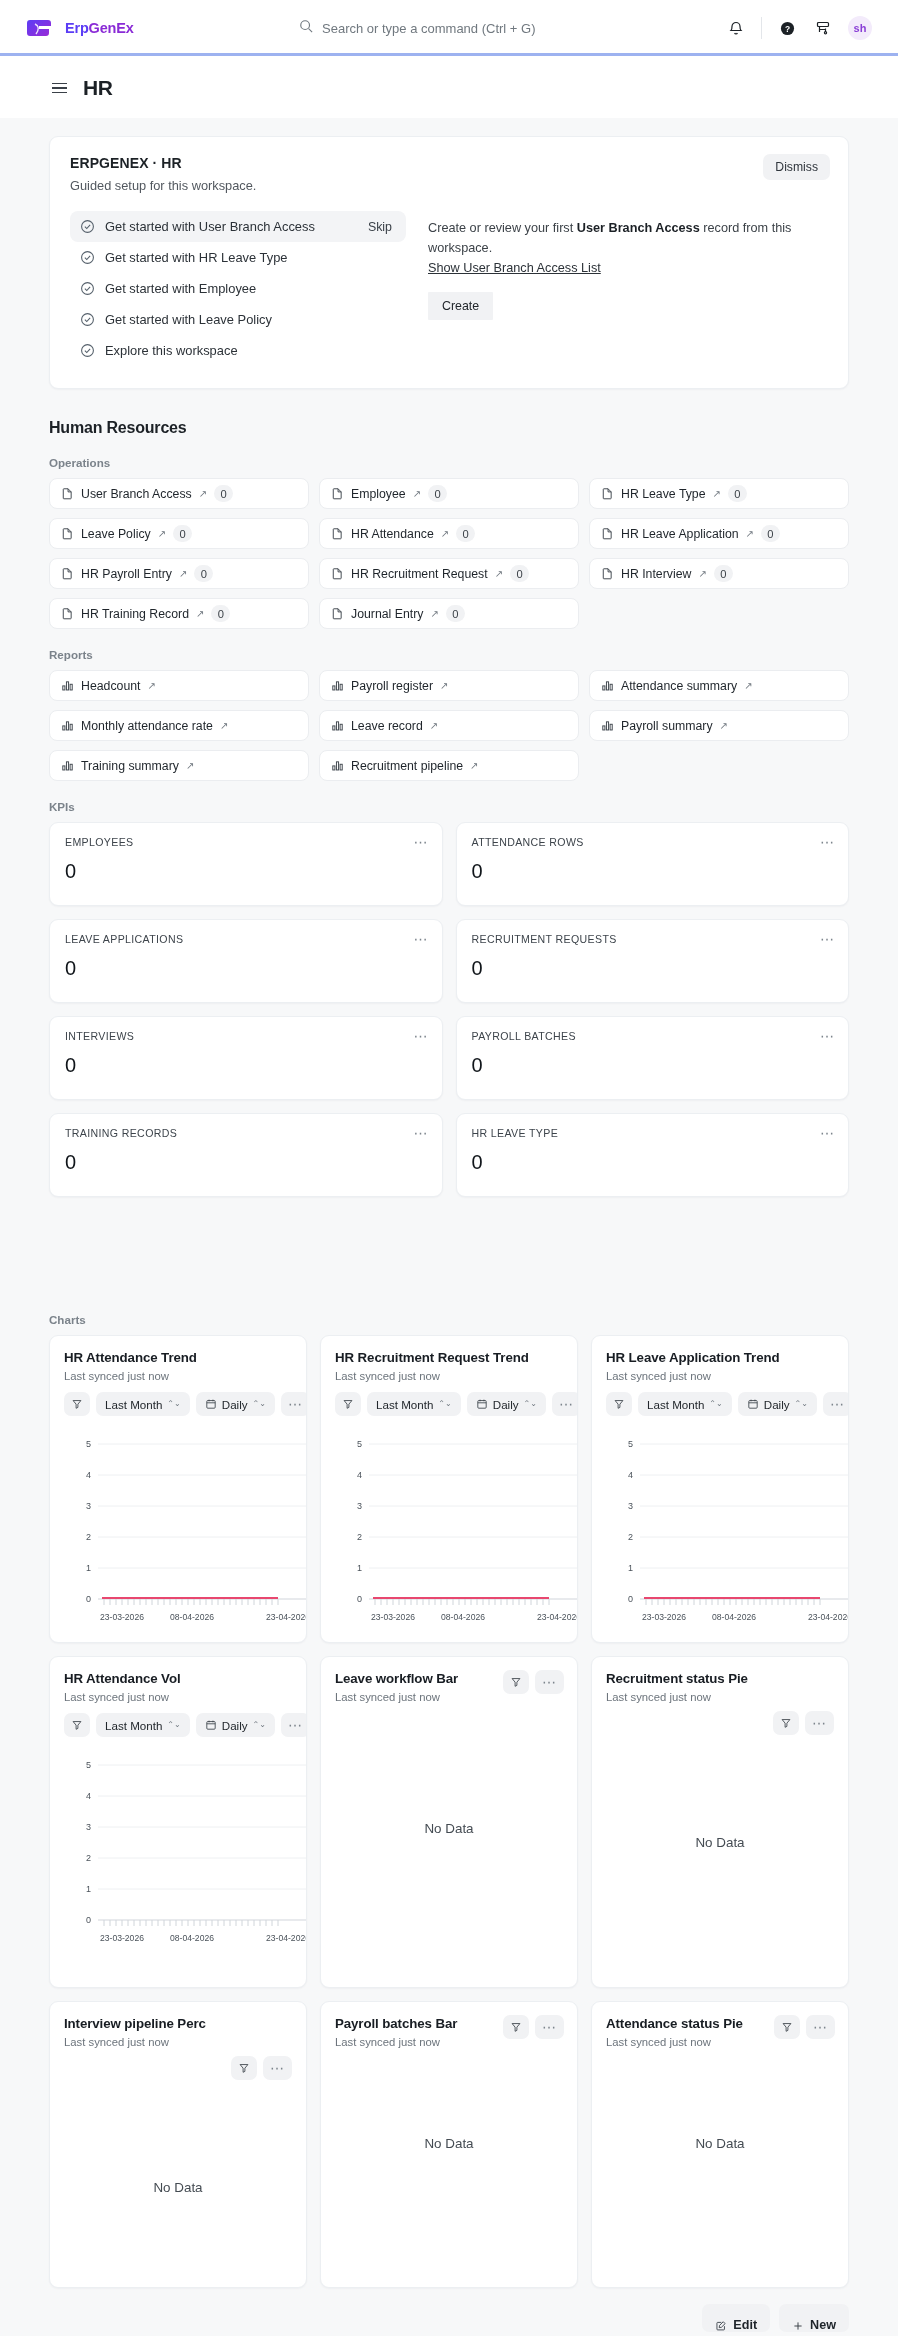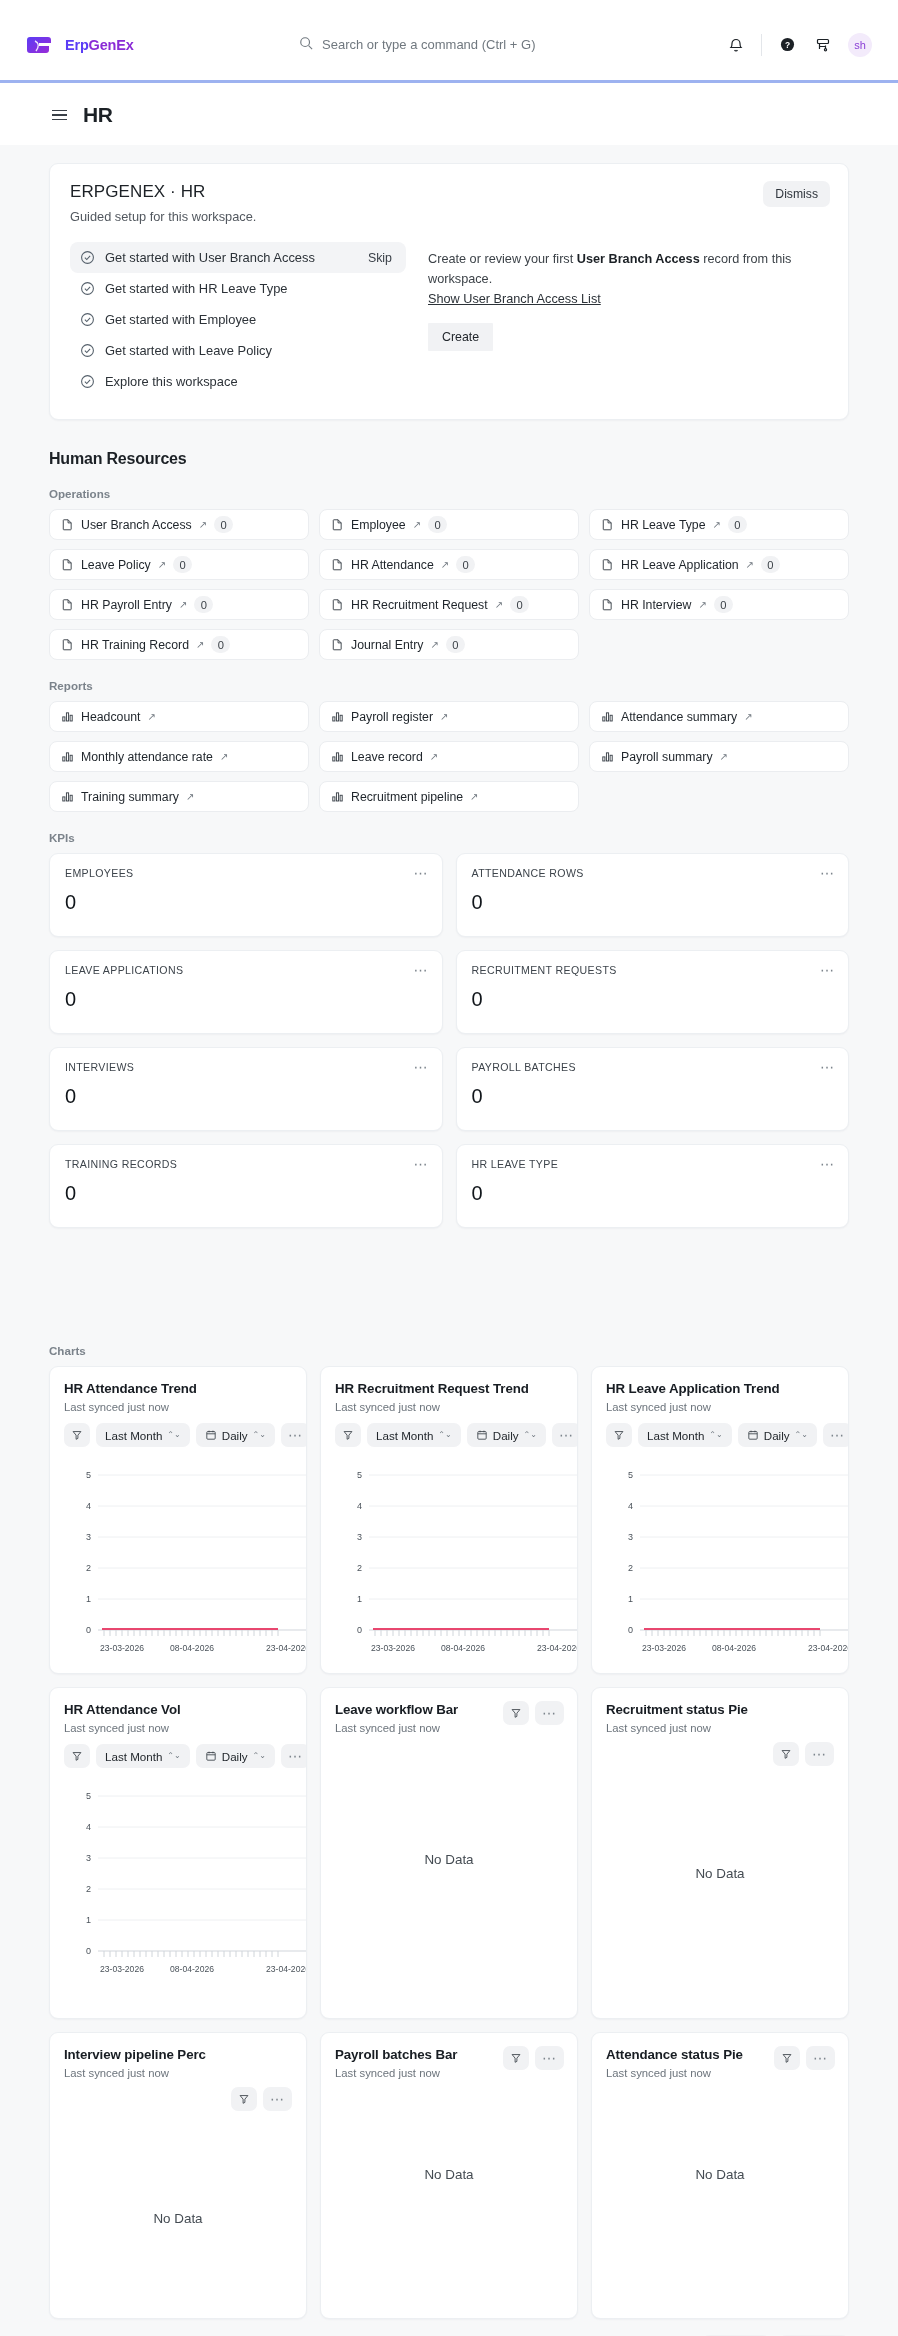--- a/index.html
+++ b/index.html
@@ -7,27 +7,26 @@
     width: 898px;
     background: #ffffff;
     font-family: "Liberation Sans", sans-serif;
     color: #1c2126;
     -webkit-font-smoothing: antialiased;
   }
   body { position: relative; width: 898px; min-height: 2336px; }
 
   
   .navbar {
-    height: 77px;
+    height: 56px;
     background: #fff;
     display: flex;
     align-items: center;
     padding: 0 26px;
     position: relative;
-    margin-top: 6px;
   }
   .navbar::after {
     content: "";
     position: absolute;
     left: 0; right: 0; bottom: 0;
     height: 3px;
     background: #9db2f0;
   }
   .brand { display: flex; align-items: center; gap: 9px; }
   .brand-mark {
@@ -76,21 +75,21 @@
     color: #1c2126;
     cursor: pointer;
   }
   .nav-sep { width: 1px; height: 22px; background: #e3e6ea; }
   .avatar {
     width: 24px; height: 24px;
     border-radius: 50%;
     background: #f3ebfb;
     color: #8a3fd6;
     font-size: 11px;
-    font-weight: 400;
+    font-weight: 700;
     display: flex; align-items: center; justify-content: center;
     cursor: pointer;
   }
 
   
   .page-head {
     display: flex;
     align-items: center;
     gap: 16px;
     padding: 20px 52px 18px 52px;
@@ -110,21 +109,21 @@
 
   
   .onboard {
     background: #fff;
     border: 1px solid #eceff2;
     border-radius: 9px;
     padding: 18px 20px 22px 20px;
     position: relative;
     box-shadow: 0 1px 2px rgba(16,24,40,.04);
   }
-  .onboard-title { font-size: 17px; font-weight: 400; letter-spacing: .1px; }
+  .onboard-title { font-size: 14px; font-weight: 700; letter-spacing: .1px; }
   .onboard-sub { font-size: 12.8px; color: #52585f; margin-top: 7px; }
   .dismiss-btn {
     position: absolute;
     top: 17px; right: 18px;
     background: #f1f2f4;
     border: none;
     border-radius: 7px;
     padding: 6px 12px;
     font-family: "Liberation Sans", sans-serif;
     font-size: 12.2px;

